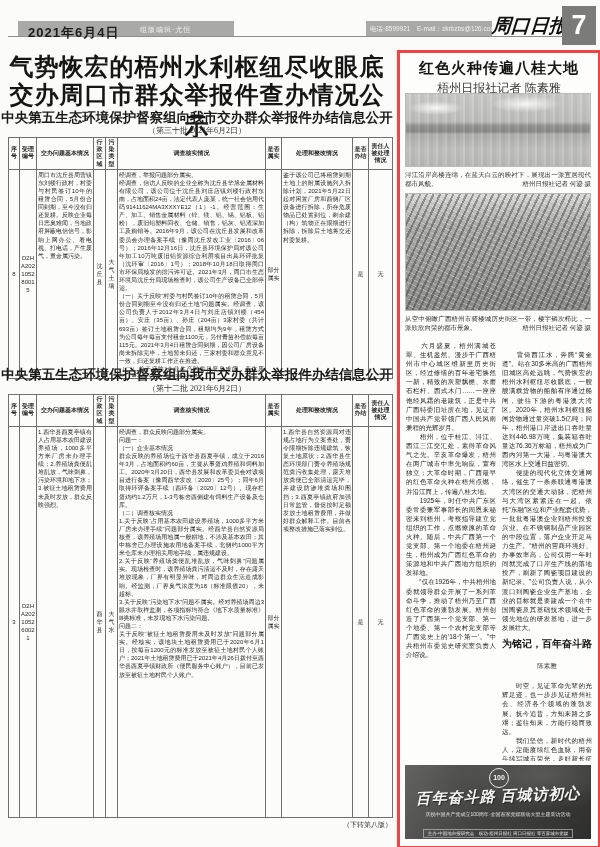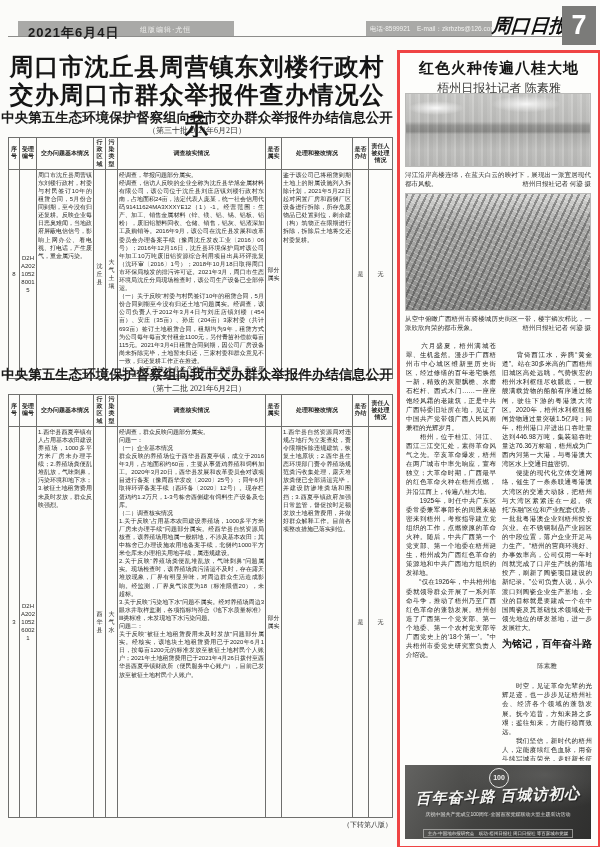--- a/index.html
+++ b/index.html
@@ -87,21 +87,21 @@
   <div class="bar bar-date">
     <span class="date-txt">2021年6月4日</span>
     <span class="editor-txt">组版编辑·尤恒</span>
   </div>
   <div class="bar bar-contact">
     <span class="contact-txt">电话·8599921　E-mail：zkrbzbs@126.com</span>
   </div>
   <div class="masthead">周口日报</div>
   <div class="pagenum">7</div>
 
-  <div class="n-title" style="top:51px;">周口市沈丘县周营镇东刘楼行政村</div>
+  <div class="n-title" style="top:51px;">气势恢宏的梧州水利枢纽尽收眼底</div>
   <div class="n-title" style="top:79px;">交办周口市群众举报件查办情况公示</div>
   <div class="n-sub" style="top:109px;">中央第五生态环境保护督察组向我市交办群众举报件办结信息公开</div>
   <div class="n-batch" style="top:125px;">（第三十批 2021年6月2日）</div>
 
   <table class="ntable" style="top:137px;">
     <colgroup>
       <col style="width:11px">
         <col style="width:17px">
         <col style="width:57px">
         <col style="width:12px">

